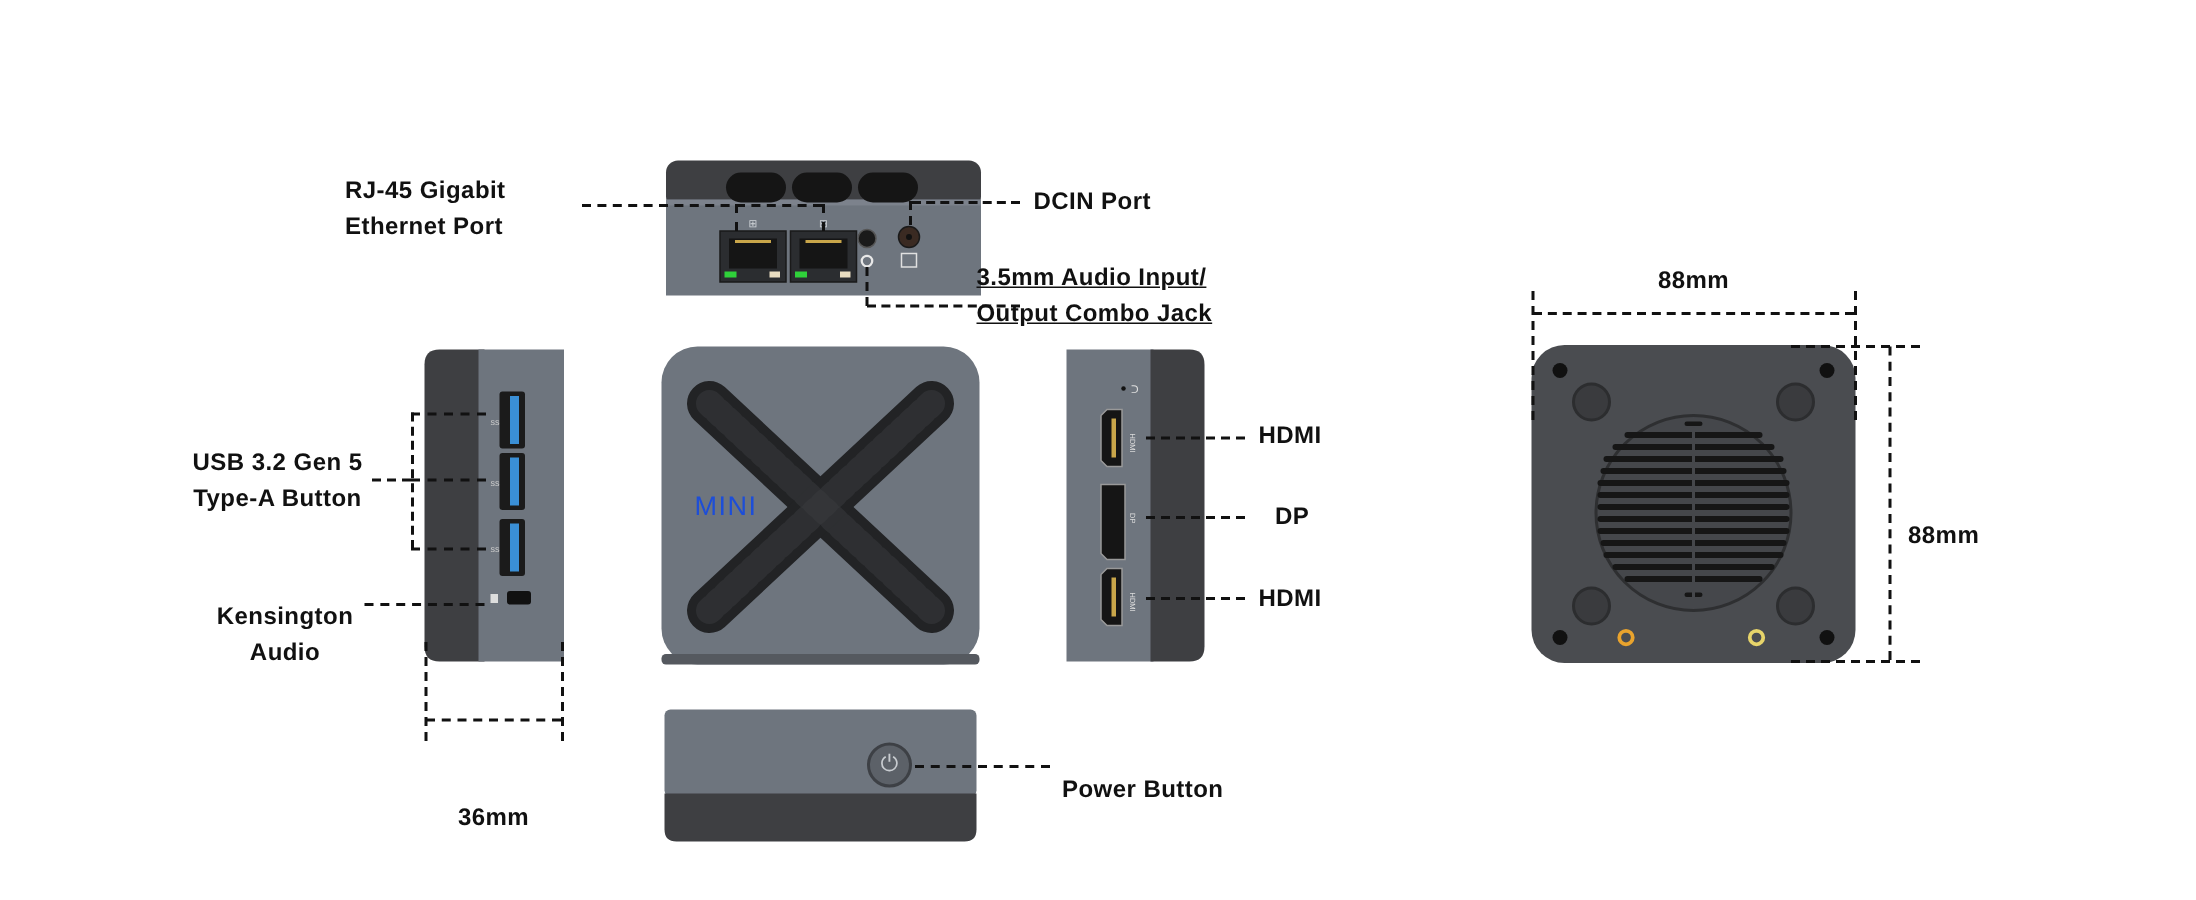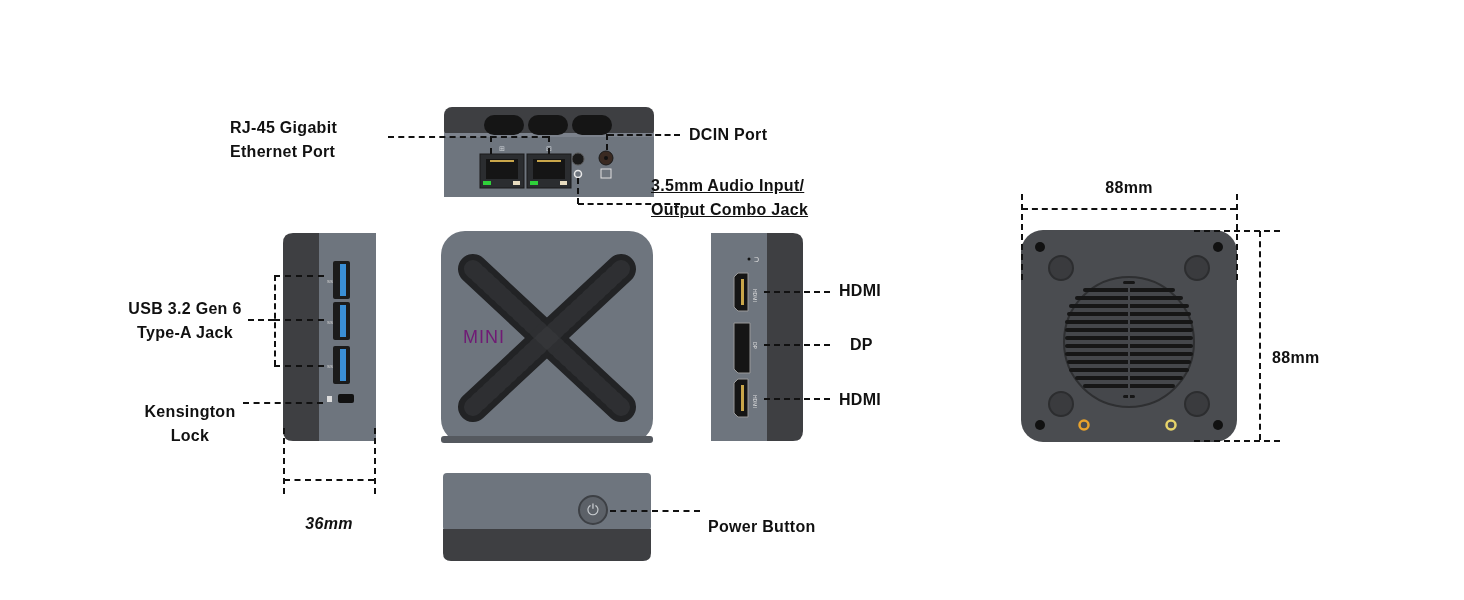--- a/index.html
+++ b/index.html
@@ -87,52 +87,52 @@
     </g>
     <text x="44" y="50" font-size="6" fill="#ccc">ss</text>
     <text x="44" y="91" font-size="6" fill="#ccc">ss</text>
     <text x="44" y="135" font-size="6" fill="#ccc">ss</text>
     <rect x="44" y="163" width="5" height="6" fill="#ddd"></rect>
     <rect x="55" y="161" width="16" height="9" rx="2" fill="#111"></rect>
   </svg>
 </div>
 
 <div class="lbl center" style="left:110px;top:297px;width:150px;">
-  <div>USB 3.2 Gen 6</div>
-  <div>Type-A Jack</div>
+  <div>USB 3.2 Gen 5</div>
+  <div>Type-A Button</div>
 </div>
 <div class="dash h" style="left:248px;top:319px;width:26px;"></div>
 <div class="dash v" style="left:274px;top:275px;height:91px;"></div>
 <div class="dash h" style="left:274px;top:275px;width:50px;"></div>
 <div class="dash h" style="left:274px;top:319px;width:50px;"></div>
 <div class="dash h" style="left:274px;top:365px;width:50px;"></div>
 
 <div class="lbl center" style="left:120px;top:376px;width:140px;margin-top:24px;">
   <div>Kensington</div>
-  <div>Lock</div>
+  <div>Audio</div>
 </div>
 <div class="dash h" style="left:243px;top:402px;width:80px;"></div>
 
 <div class="dash v" style="left:283px;top:428px;height:66px;"></div>
 <div class="dash v" style="left:374px;top:428px;height:66px;"></div>
 <div class="dash h" style="left:284px;top:479px;width:90px;"></div>
-<div class="lbl center" style="left:284px;top:512px;width:90px;font-style:italic;">36mm</div>
+<div class="lbl center" style="left:284px;top:534px;width:90px;">36mm</div>
 
 <div class="dev" style="left:441px;top:231px;width:212px;height:212px;">
   <svg width="212" height="212">
     <rect x="0" y="0" width="212" height="212" rx="24" fill="#6e757e"></rect>
     <rect x="0" y="205" width="212" height="7" rx="3" fill="#55595f"></rect>
     <g>
       <line x1="32" y1="38" x2="180" y2="176" stroke="#222325" stroke-width="30" stroke-linecap="round"></line>
       <line x1="180" y1="38" x2="32" y2="176" stroke="#222325" stroke-width="30" stroke-linecap="round"></line>
       <line x1="32" y1="38" x2="180" y2="176" stroke="#3a3c3f" stroke-width="18" stroke-linecap="round" stroke-dasharray="3 5" opacity="0.5"></line>
       <line x1="180" y1="38" x2="32" y2="176" stroke="#3a3c3f" stroke-width="18" stroke-linecap="round" stroke-dasharray="3 5" opacity="0.5"></line>
     </g>
   </svg>
-  <div style="position:absolute;left:22px;top:96px;font-size:18px;font-weight:400;color:#701a75;letter-spacing:1px;">MINI</div>
+  <div style="position:absolute;left:22px;top:96px;font-size:18px;font-weight:400;color:#1d4ed8;letter-spacing:1px;">MINI</div>
 </div>
 
 <div class="dev" style="left:711px;top:233px;width:92px;height:208px;">
   <svg width="92" height="208">
     <rect x="0" y="0" width="58" height="208" fill="#6e757e"></rect>
     <path d="M56 0 H82 Q92 0 92 10 V198 Q92 208 82 208 H56 Z" fill="#3e3f42"></path>
     <circle cx="38" cy="26" r="1.5" fill="#111"></circle>
     <text x="43" y="29" font-size="7" fill="#ddd">ᑐ</text>
     <g>
       <path d="M27 40 H37 V78 H27 L23 74 V44 Z" fill="#151515" stroke="#999" stroke-width="1"></path>

